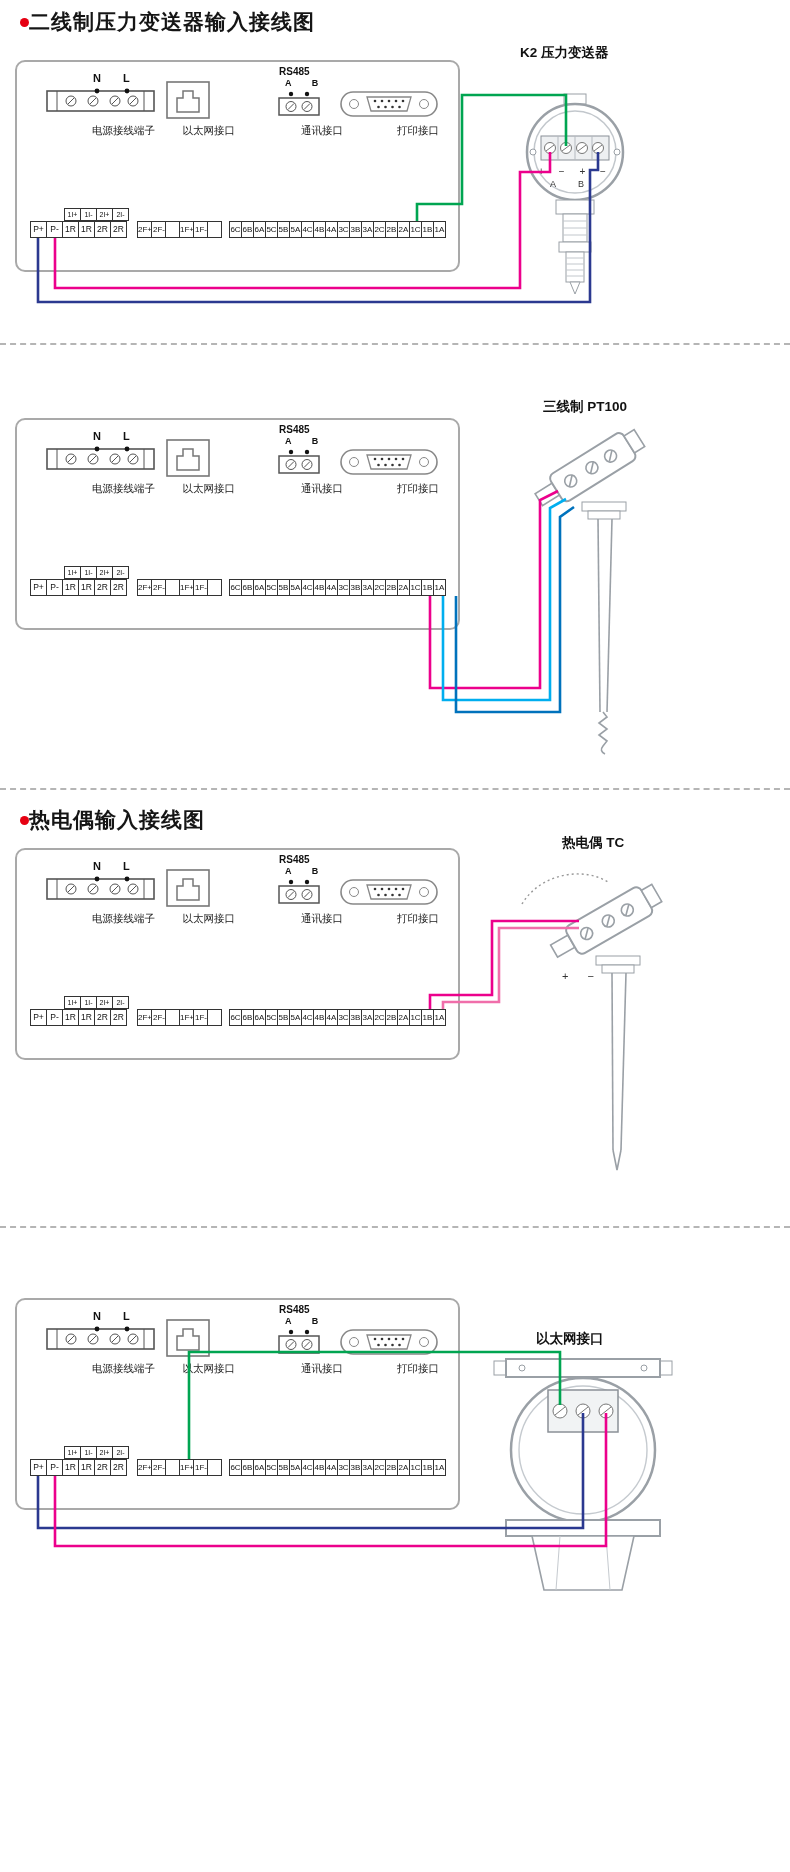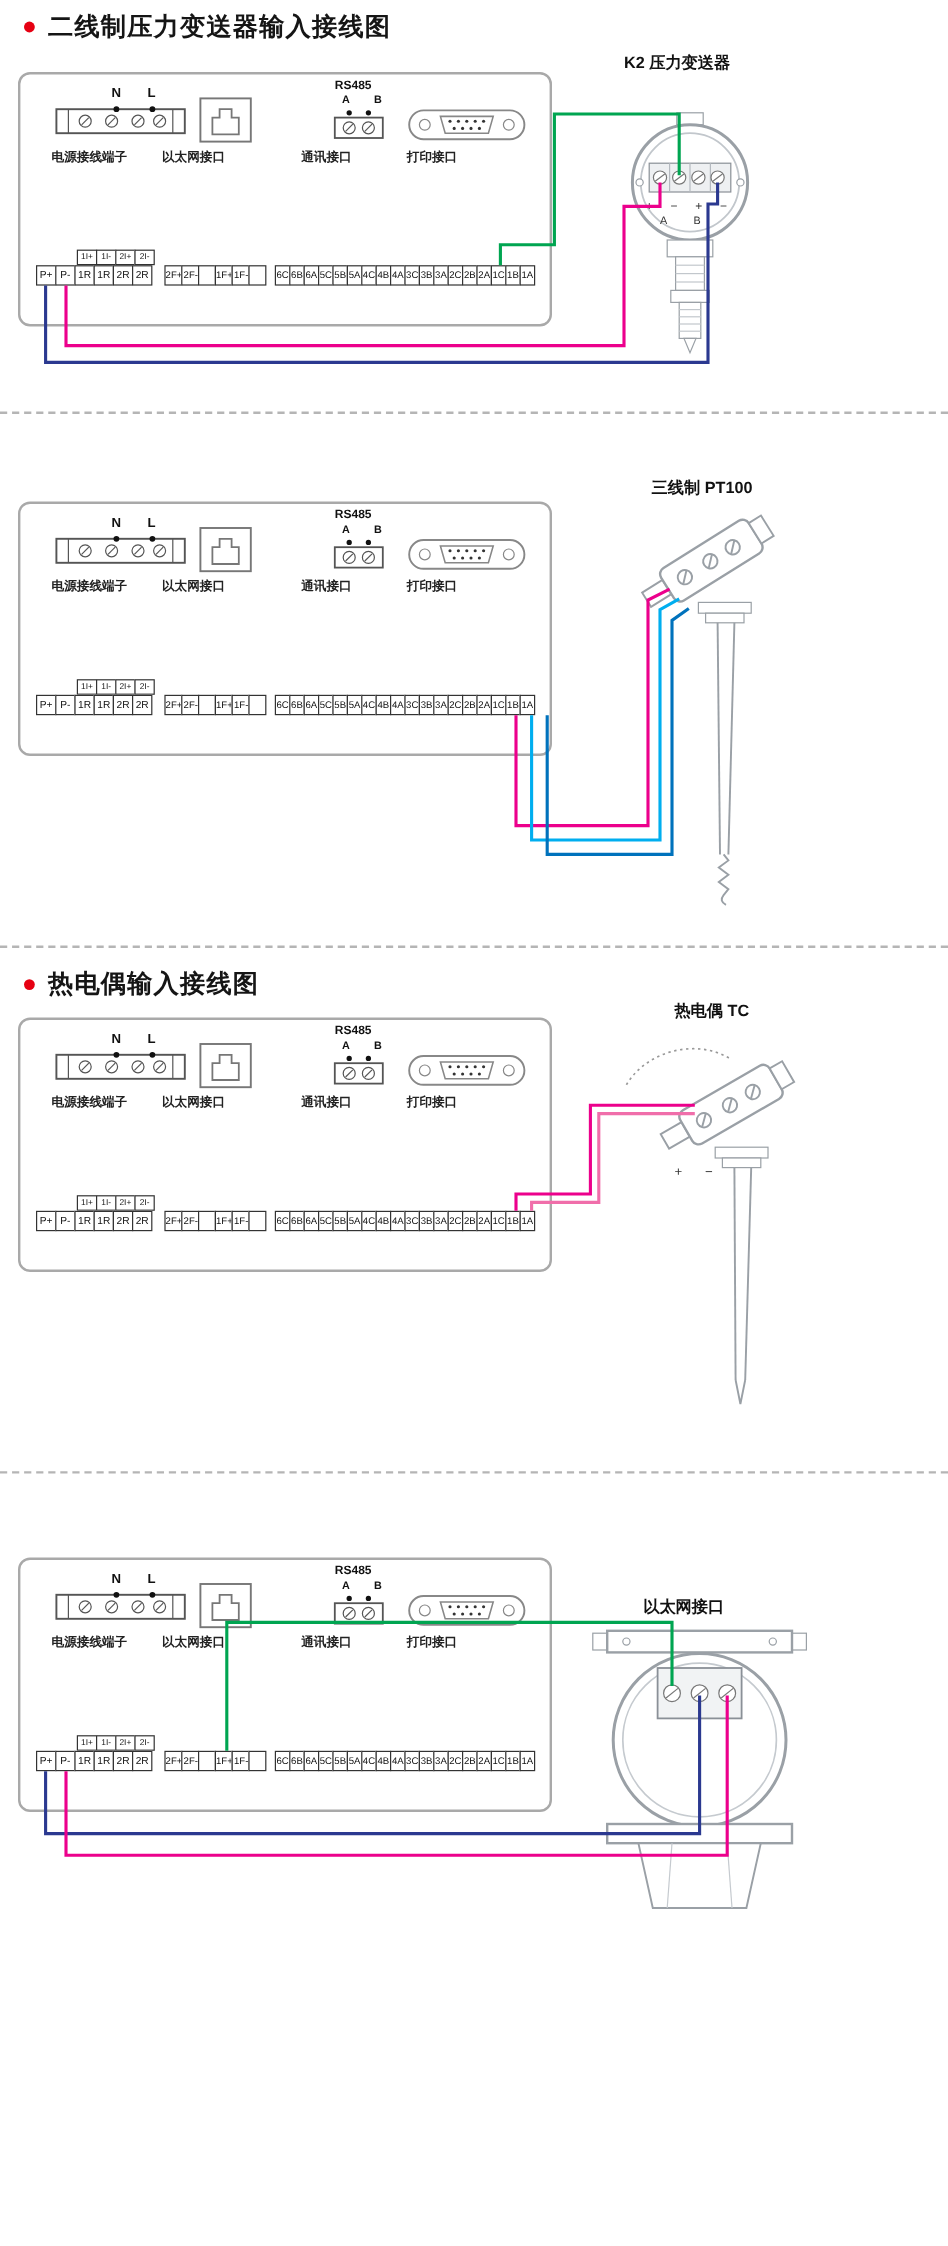--- a/index.html
+++ b/index.html
@@ -1,28 +1,28 @@
 <!DOCTYPE html>
 <html><head>
 <meta charset="utf-8">
 <style>
   * { margin:0; padding:0; box-sizing:border-box; }
   html,body { background:#fff; }
   body { font-family:"Liberation Sans","DejaVu Sans",sans-serif; }
   #page { position:relative; width:790px; height:1872px; background:#fff; overflow:hidden; }
 
-  .title-row { position:absolute; left:20px; display:flex; align-items:center; gap:11px; }
+  .title-row { position:absolute; left:20px; display:flex; align-items:center; }
   .bullet { width:9px; height:9px; border-radius:50%; flex:0 0 auto; }
   .title-row h2 { font-size:21px; font-weight:700; color:#151515; letter-spacing:1px; }
 
   .panel { position:absolute; left:15px; width:445px; height:212px; border:2px solid #a9a9a9;
            border-radius:10px; background:#fff; z-index:2; }
   .comp { position:absolute; }
   .nl { position:absolute; font-size:11px; font-weight:700; color:#111; }
-  .plabel { position:absolute; font-size:10.5px; font-weight:700; color:#222; text-align:left; }
+  .plabel { position:absolute; font-size:10.5px; font-weight:400; color:#222; text-align:right; }
 
   .cells { position:absolute; display:flex; }
   .cell { border:1px solid #333; background:#fff; text-align:center; color:#111; overflow:hidden; }
   .cell:not(:first-child) { margin-left:-1px; }
   .cells.hdr  .cell { width:17px; height:13px; font-size:7px;   line-height:11px; }
   .cells.left .cell { width:17px; height:17px; font-size:8.5px; line-height:15px; }
   .cells.mid  .cell { width:15px; height:17px; font-size:8px;   line-height:15px;text-align:right; }
   .cells.main .cell { width:13px; height:17px; font-size:8px;   line-height:15px; }
 
   .dev-label { position:absolute; font-size:13.5px; font-weight:600; color:#111; z-index:3; }

